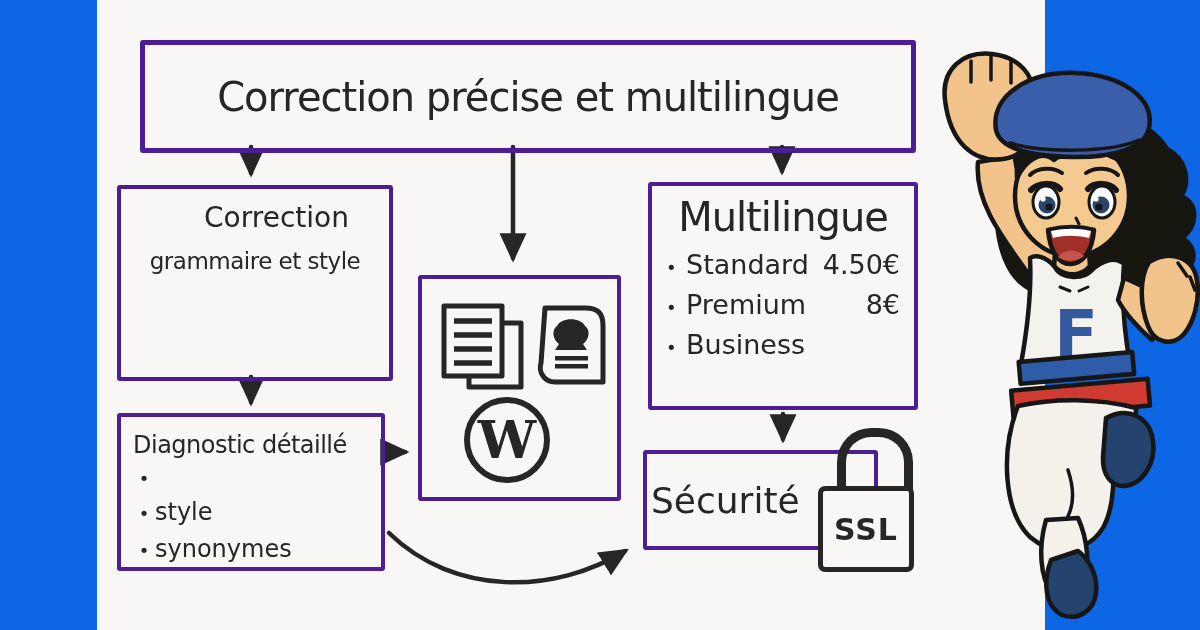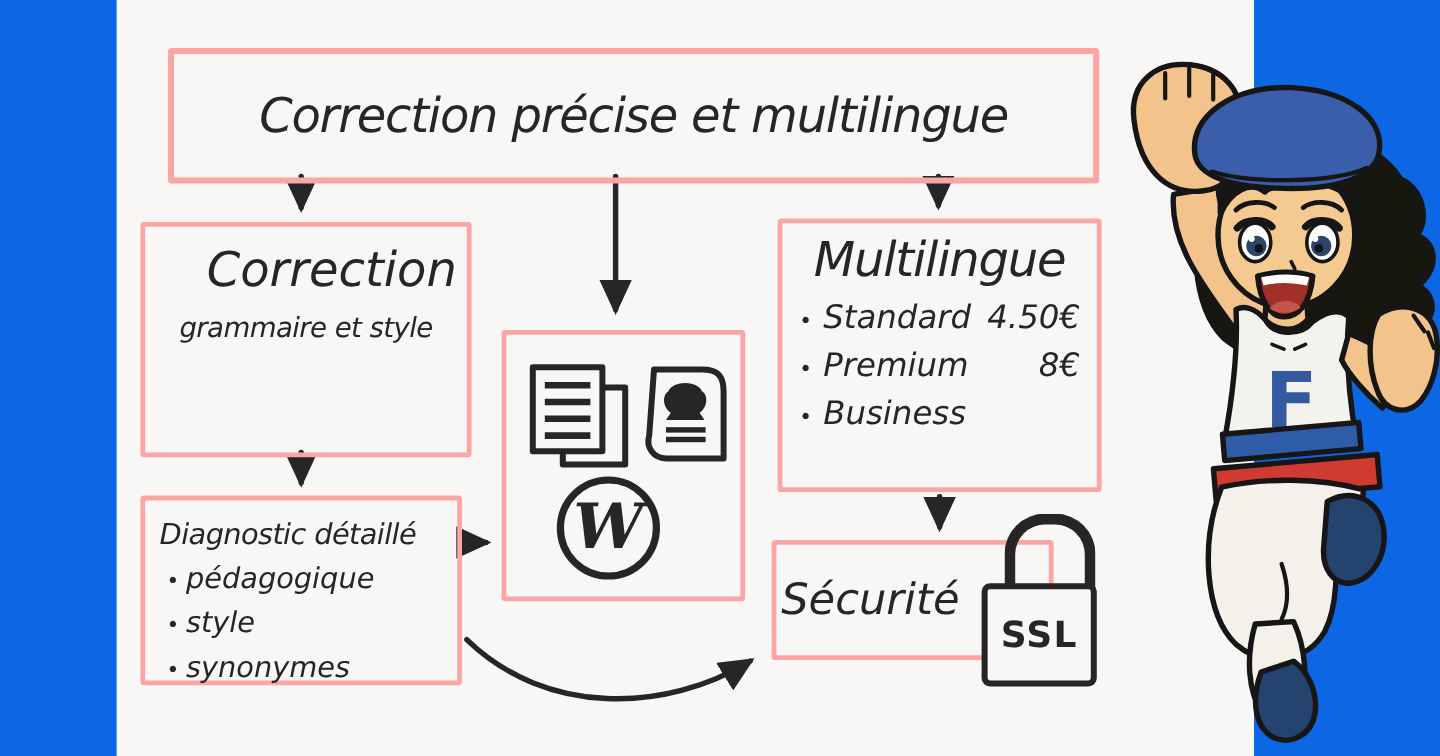--- a/index.html
+++ b/index.html
@@ -14,28 +14,28 @@
     position:absolute;left:6px;top:0;width:86px;height:630px;
     display:flex;align-items:center;justify-content:center;
     writing-mode:vertical-rl;transform:rotate(180deg);
     color:#ffffff;font-family:"Liberation Sans", sans-serif;
     font-weight:700;font-size:42px;letter-spacing:2px;white-space:nowrap;
     text-shadow:0 2px 3px rgba(0,0,0,0.25);
   }
   
   .panel{position:absolute;left:97px;top:0;width:948px;height:630px;background:#f8f7f5;z-index:1;}
   
-  .box{position:absolute;border:4px solid #fca5a5;border-radius:3px;z-index:2;background:transparent;font-style:italic;}
+  .box{position:absolute;border:4px solid #4c1d95;border-radius:3px;z-index:2;background:transparent;}
   .title-box{
     left:140px;top:40px;width:766px;height:103px;border-width:5px;
     display:flex;align-items:center;justify-content:center;
     font-size:40px;letter-spacing:-1px;
   }
   .correction-box{left:117px;top:185px;width:268px;height:188px;text-align:center;}
-  .correction-box .big{font-size:40px;margin-top:14px;line-height:1.1;padding-left:43px;}
+  .correction-box .big{font-size:28px;margin-top:14px;line-height:1.1;padding-left:43px;}
   .correction-box .sub1{font-size:26px;margin-top:10px;}
   .correction-box .sub2{font-size:23px;margin-top:14px;letter-spacing:-0.5px;}
   .diagnostic-box{left:117px;top:413px;width:268px;height:158px;padding:14px 12px;box-sizing:border-box;}
   .diagnostic-box .dtitle{font-size:24px;letter-spacing:-0.5px;}
   .bullet-row{display:flex;align-items:baseline;font-size:24px;margin-top:9px;}
   .bullet-row .dot{width:22px;text-align:center;font-size:18px;flex:0 0 22px;}
   .tools-box{left:418px;top:275px;width:195px;height:218px;}
   .multilingue-box{left:648px;top:182px;width:270px;height:228px;padding:8px 14px 0 14px;box-sizing:border-box;}
   .multilingue-box .mtitle{font-size:40px;text-align:center;letter-spacing:-1px;}
   .plan-row{display:flex;align-items:baseline;font-size:27px;margin-top:9px;}
@@ -98,21 +98,20 @@
 
   <div class="box correction-box">
     <div class="big">Correction</div>
     <div class="sub2">grammaire et style</div>
   </div>
 
   <div class="box diagnostic-box">
     <div class="dtitle">Diagnostic détaillé</div>
     <div class="bullet-row">
       <span class="dot">•</span>
-      <span>pédagogique</span>
     </div>
     <div class="bullet-row">
       <span class="dot">•</span>
       <span>style</span>
     </div>
     <div class="bullet-row">
       <span class="dot">•</span>
       <span>synonymes</span>
     </div>
   </div>

